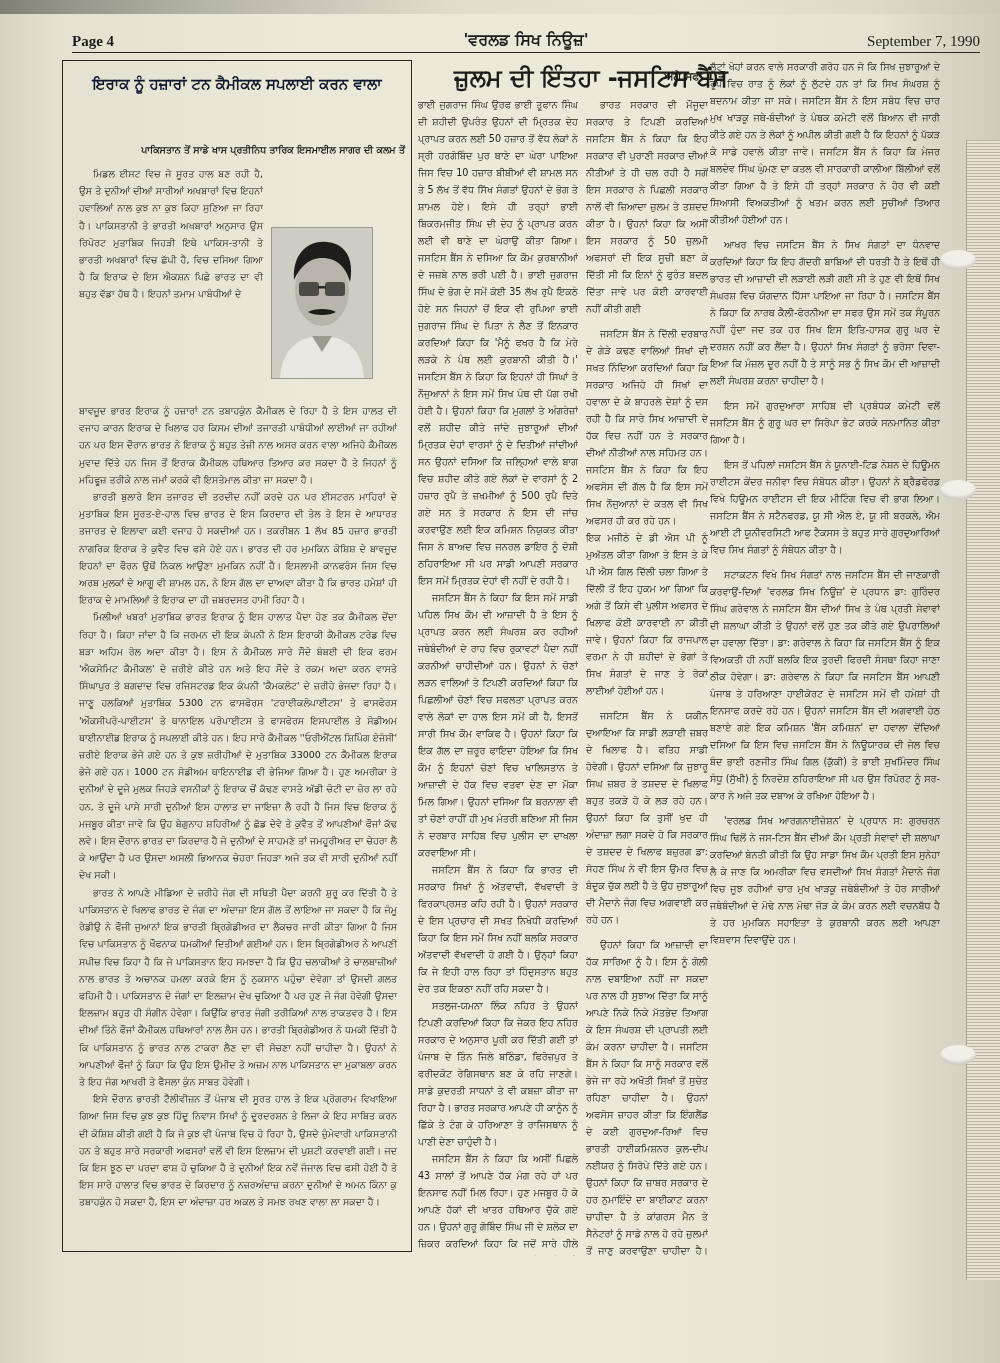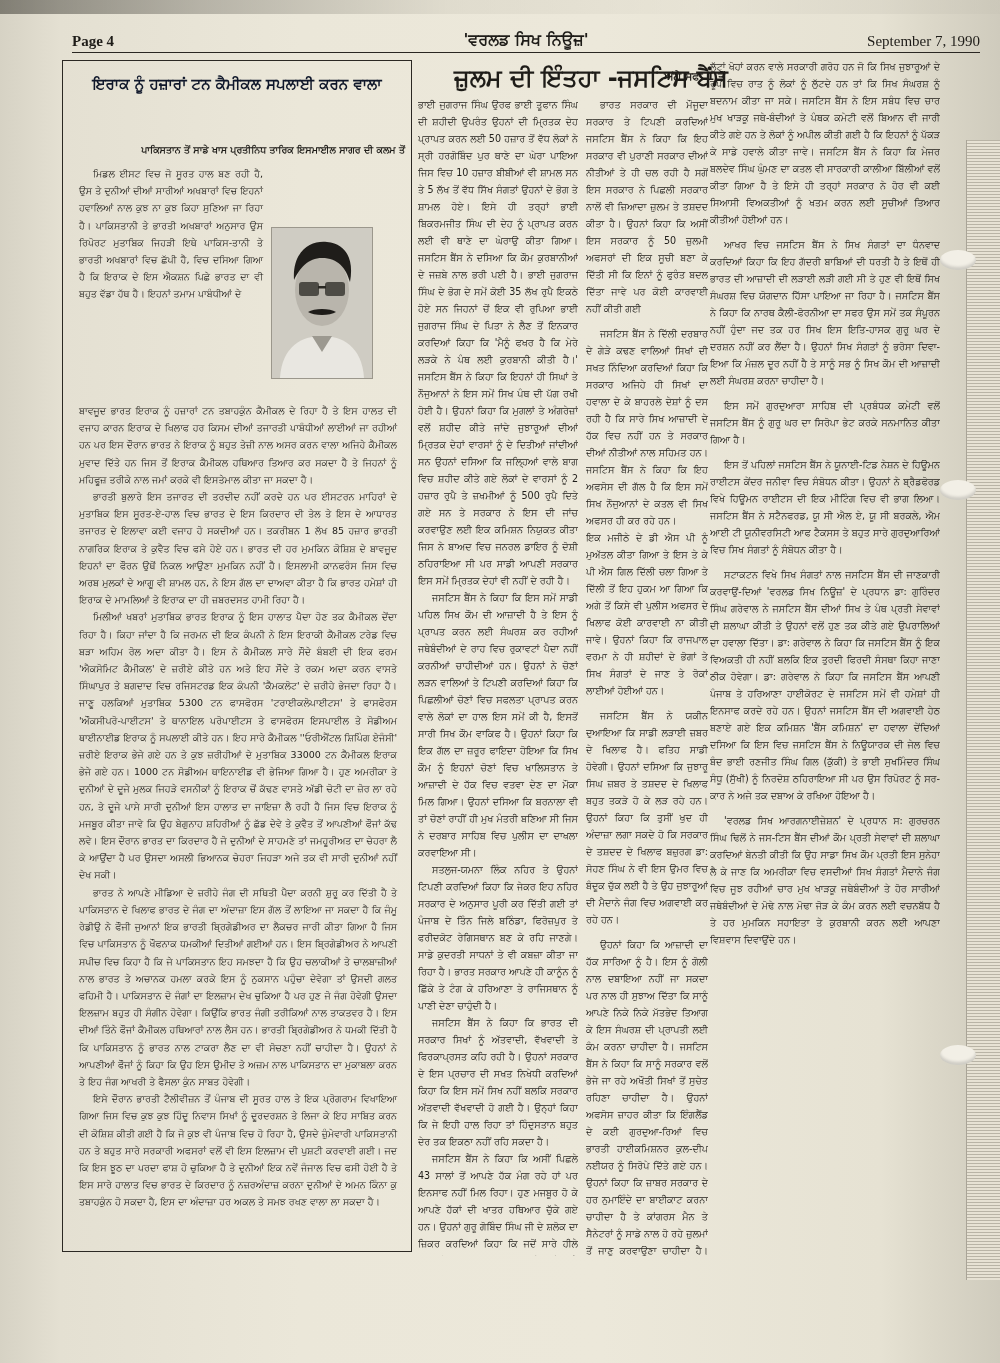--- a/index.html
+++ b/index.html
@@ -81,22 +81,22 @@
     <p>ਇਸੇ ਦੌਰਾਨ ਭਾਰਤੀ ਟੈਲੀਵੀਜ਼ਨ ਤੋਂ ਪੰਜਾਬ ਦੀ ਸੂਰਤ ਹਾਲ ਤੇ ਇਕ ਪ੍ਰੋਗਰਾਮ ਵਿਖਾਇਆ ਗਿਆ ਜਿਸ ਵਿਚ ਕੁਝ ਕੁਝ ਹਿੰਦੂ ਨਿਵਾਸ ਸਿਖਾਂ ਨੂੰ ਦੂਰਦਰਸ਼ਨ ਤੇ ਲਿਜਾ ਕੇ ਇਹ ਸਾਬਿਤ ਕਰਨ ਦੀ ਕੋਸ਼ਿਸ਼ ਕੀਤੀ ਗਈ ਹੈ ਕਿ ਜੋ ਕੁਝ ਵੀ ਪੰਜਾਬ ਵਿਚ ਹੋ ਰਿਹਾ ਹੈ, ਉਸਦੇ ਜ਼ੁੰਮੇਵਾਰੀ ਪਾਕਿਸਤਾਨੀ ਹਨ ਤੇ ਬਹੁਤ ਸਾਰੇ ਸਰਕਾਰੀ ਅਫਸਰਾਂ ਵਲੋਂ ਵੀ ਇਸ ਇਲਜ਼ਾਮ ਦੀ ਪੁਸ਼ਟੀ ਕਰਵਾਈ ਗਈ। ਜਦ ਕਿ ਇਸ ਝੂਠ ਦਾ ਪਰਦਾ ਫਾਸ਼ ਹੋ ਚੁਕਿਆ ਹੈ ਤੇ ਦੁਨੀਆਂ ਇਕ ਨਵੇਂ ਜੰਜਾਲ ਵਿਚ ਫਸੀ ਹੋਈ ਹੈ ਤੇ ਇਸ ਸਾਰੇ ਹਾਲਾਤ ਵਿਚ ਭਾਰਤ ਦੇ ਕਿਰਦਾਰ ਨੂੰ ਨਜ਼ਰਅੰਦਾਜ਼ ਕਰਨਾ ਦੁਨੀਆਂ ਦੇ ਅਮਨ ਕਿੰਨਾ ਕੁ ਤਬਾਹਕੁੰਨ ਹੋ ਸਕਦਾ ਹੈ, ਇਸ ਦਾ ਅੰਦਾਜ਼ਾ ਹਰ ਅਕਲ ਤੇ ਸਮਝ ਰਖਣ ਵਾਲਾ ਲਾ ਸਕਦਾ ਹੈ।</p>
   </div>
 </div>
 
 <div class="mid-title">ਜ਼ੁਲਮ ਦੀ ਇੰਤਹਾ -ਜਸਟਿਸ ਬੈਂਸ</div>
 <div class="mid-cont">ਅਗੇ ਸਫਾ 1 ਤੋਂ</div>
 
 <div class="col col2">
   <p style="text-indent:0">ਭਾਈ ਜੁਗਰਾਜ ਸਿੰਘ ਉਰਫ ਭਾਈ ਤੂਫਾਨ ਸਿੰਘ ਦੀ ਸ਼ਹੀਦੀ ਉਪਰੰਤ ਉਹਨਾਂ ਦੀ ਮ੍ਰਿਤਕ ਦੇਹ ਪ੍ਰਾਪਤ ਕਰਨ ਲਈ 50 ਹਜ਼ਾਰ ਤੋਂ ਵੱਧ ਲੋਕਾਂ ਨੇ ਸ੍ਰੀ ਹਰਗੋਬਿੰਦ ਪੁਰ ਥਾਣੇ ਦਾ ਘੇਰਾ ਪਾਇਆ ਜਿਸ ਵਿਚ 10 ਹਜ਼ਾਰ ਬੀਬੀਆਂ ਵੀ ਸ਼ਾਮਲ ਸਨ ਤੇ 5 ਲੱਖ ਤੋਂ ਵੱਧ ਸਿੱਖ ਸੰਗਤਾਂ ਉਹਨਾਂ ਦੇ ਭੋਗ ਤੇ ਸ਼ਾਮਲ ਹੋਏ। ਇਸੇ ਹੀ ਤਰ੍ਹਾਂ ਭਾਈ ਬਿਕਰਮਜੀਤ ਸਿੰਘ ਦੀ ਦੇਹ ਨੂੰ ਪ੍ਰਾਪਤ ਕਰਨ ਲਈ ਵੀ ਥਾਣੇ ਦਾ ਘੇਰਾਉ ਕੀਤਾ ਗਿਆ। ਜਸਟਿਸ ਬੈਂਸ ਨੇ ਦਸਿਆ ਕਿ ਕੌਮ ਕੁਰਬਾਨੀਆਂ ਦੇ ਜਜ਼ਬੇ ਨਾਲ ਭਰੀ ਪਈ ਹੈ। ਭਾਈ ਜੁਗਰਾਜ ਸਿੰਘ ਦੇ ਭੋਗ ਦੇ ਸਮੇਂ ਕੋਈ 35 ਲੱਖ ਰੁਪੈ ਇਕਠੇ ਹੋਏ ਸਨ ਜਿਹਨਾਂ ਚੋਂ ਇਕ ਵੀ ਰੁਪਿਆ ਭਾਈ ਜੁਗਰਾਜ ਸਿੰਘ ਦੇ ਪਿਤਾ ਨੇ ਲੈਣ ਤੋਂ ਇਨਕਾਰ ਕਰਦਿਆਂ ਕਿਹਾ ਕਿ 'ਮੈਨੂੰ ਫਖਰ ਹੈ ਕਿ ਮੇਰੇ ਲੜਕੇ ਨੇ ਪੰਥ ਲਈ ਕੁਰਬਾਨੀ ਕੀਤੀ ਹੈ।' ਜਸਟਿਸ ਬੈਂਸ ਨੇ ਕਿਹਾ ਕਿ ਇਹਨਾਂ ਹੀ ਸਿਘਾਂ ਤੇ ਨੌਜੁਆਨਾਂ ਨੇ ਇਸ ਸਮੇਂ ਸਿਖ ਪੰਥ ਦੀ ਪੱਗ ਰਖੀ ਹੋਈ ਹੈ। ਉਹਨਾਂ ਕਿਹਾ ਕਿ ਮੁਗਲਾਂ ਤੇ ਅੰਗਰੇਜ਼ਾਂ ਵਲੋਂ ਸ਼ਹੀਦ ਕੀਤੇ ਜਾਂਦੇ ਜੁਝਾਰੂਆਂ ਦੀਆਂ ਮ੍ਰਿਤਕ ਦੇਹਾਂ ਵਾਰਸਾਂ ਨੂੰ ਦੇ ਦਿਤੀਆਂ ਜਾਂਦੀਆਂ ਸਨ ਉਹਨਾਂ ਦਸਿਆ ਕਿ ਜਲ੍ਹਿਆਂ ਵਾਲੇ ਬਾਗ ਵਿਚ ਸ਼ਹੀਦ ਕੀਤੇ ਗਏ ਲੋਕਾਂ ਦੇ ਵਾਰਸਾਂ ਨੂੰ 2 ਹਜ਼ਾਰ ਰੁਪੈ ਤੇ ਜ਼ਖਮੀਆਂ ਨੂੰ 500 ਰੁਪੈ ਦਿਤੇ ਗਏ ਸਨ ਤੇ ਸਰਕਾਰ ਨੇ ਇਸ ਦੀ ਜਾਂਚ ਕਰਵਾਉਣ ਲਈ ਇਕ ਕਮਿਸ਼ਨ ਨਿਯੁਕਤ ਕੀਤਾ ਜਿਸ ਨੇ ਬਾਅਦ ਵਿਚ ਜਨਰਲ ਡਾਇਰ ਨੂੰ ਦੋਸ਼ੀ ਠਹਿਰਾਇਆ ਸੀ ਪਰ ਸਾਡੀ ਆਪਣੀ ਸਰਕਾਰ ਇਸ ਸਮੇਂ ਮ੍ਰਿਤਕ ਦੇਹਾਂ ਵੀ ਨਹੀਂ ਦੇ ਰਹੀ ਹੈ।</p>
   <p>ਜਸਟਿਸ ਬੈਂਸ ਨੇ ਕਿਹਾ ਕਿ ਇਸ ਸਮੇਂ ਸਾਡੀ ਪਹਿਲ ਸਿਖ ਕੌਮ ਦੀ ਆਜ਼ਾਦੀ ਹੈ ਤੇ ਇਸ ਨੂੰ ਪ੍ਰਾਪਤ ਕਰਨ ਲਈ ਸੰਘਰਸ਼ ਕਰ ਰਹੀਆਂ ਜਥੇਬੰਦੀਆਂ ਦੇ ਰਾਹ ਵਿਚ ਰੁਕਾਵਟਾਂ ਪੈਦਾ ਨਹੀਂ ਕਰਨੀਆਂ ਚਾਹੀਦੀਆਂ ਹਨ। ਉਹਨਾਂ ਨੇ ਚੋਣਾਂ ਲੜਨ ਵਾਲਿਆਂ ਤੇ ਟਿਪਣੀ ਕਰਦਿਆਂ ਕਿਹਾ ਕਿ ਪਿਛਲੀਆਂ ਚੋਣਾਂ ਵਿਚ ਸਫਲਤਾ ਪ੍ਰਾਪਤ ਕਰਨ ਵਾਲੇ ਲੋਕਾਂ ਦਾ ਹਾਲ ਇਸ ਸਮੇਂ ਕੀ ਹੈ, ਇਸਤੋਂ ਸਾਰੀ ਸਿਖ ਕੌਮ ਵਾਕਿਫ ਹੈ। ਉਹਨਾਂ ਕਿਹਾ ਕਿ ਇਕ ਗੱਲ ਦਾ ਜ਼ਰੂਰ ਫਾਇਦਾ ਹੋਇਆ ਕਿ ਸਿਖ ਕੌਮ ਨੂੰ ਇਹਨਾਂ ਚੋਣਾਂ ਵਿਚ ਖਾਲਿਸਤਾਨ ਤੇ ਆਜ਼ਾਦੀ ਦੇ ਹੱਕ ਵਿਚ ਵਤਵਾ ਦੇਣ ਦਾ ਮੌਕਾ ਮਿਲ ਗਿਆ। ਉਹਨਾਂ ਦਸਿਆ ਕਿ ਬਰਨਾਲਾ ਵੀ ਤਾਂ ਚੋਣਾਂ ਰਾਹੀਂ ਹੀ ਮੁਖ ਮੰਤਰੀ ਬਣਿਆ ਸੀ ਜਿਸ ਨੇ ਦਰਬਾਰ ਸਾਹਿਬ ਵਿਚ ਪੁਲੀਸ ਦਾ ਦਾਖਲਾ ਕਰਵਾਇਆ ਸੀ।</p>
+  <p>ਜਸਟਿਸ ਬੈਂਸ ਨੇ ਕਿਹਾ ਕਿ ਭਾਰਤ ਦੀ ਸਰਕਾਰ ਸਿਖਾਂ ਨੂੰ ਅੱਤਵਾਦੀ, ਵੱਖਵਾਦੀ ਤੇ ਫਿਰਕਾਪ੍ਰਸਤ ਕਹਿ ਰਹੀ ਹੈ। ਉਹਨਾਂ ਸਰਕਾਰ ਦੇ ਇਸ ਪ੍ਰਚਾਰ ਦੀ ਸਖਤ ਨਿਖੇਧੀ ਕਰਦਿਆਂ ਕਿਹਾ ਕਿ ਇਸ ਸਮੇਂ ਸਿਖ ਨਹੀਂ ਬਲਕਿ ਸਰਕਾਰ ਅੱਤਵਾਦੀ ਵੱਖਵਾਦੀ ਹੋ ਗਈ ਹੈ। ਉਨ੍ਹਾਂ ਕਿਹਾ ਕਿ ਜੇ ਇਹੀ ਹਾਲ ਰਿਹਾ ਤਾਂ ਹਿੰਦੁਸਤਾਨ ਬਹੁਤ ਦੇਰ ਤਕ ਇਕਠਾ ਨਹੀਂ ਰਹਿ ਸਕਦਾ ਹੈ।</p>
   <p>ਸਤਲੁਜ-ਯਮਨਾ ਲਿੰਕ ਨਹਿਰ ਤੇ ਉਹਨਾਂ ਟਿਪਣੀ ਕਰਦਿਆਂ ਕਿਹਾ ਕਿ ਜੇਕਰ ਇਹ ਨਹਿਰ ਸਰਕਾਰ ਦੇ ਅਨੁਸਾਰ ਪੂਰੀ ਕਰ ਦਿੱਤੀ ਗਈ ਤਾਂ ਪੰਜਾਬ ਦੇ ਤਿੰਨ ਜਿਲੇ ਬਠਿੰਡਾ, ਫਿਰੋਜ਼ਪੁਰ ਤੇ ਫਰੀਦਕੋਟ ਰੇਗਿਸਥਾਨ ਬਣ ਕੇ ਰਹਿ ਜਾਣਗੇ। ਸਾਡੇ ਕੁਦਰਤੀ ਸਾਧਨਾਂ ਤੇ ਵੀ ਕਬਜ਼ਾ ਕੀਤਾ ਜਾ ਰਿਹਾ ਹੈ। ਭਾਰਤ ਸਰਕਾਰ ਆਪਣੇ ਹੀ ਕਾਨੂੰਨ ਨੂੰ ਛਿੱਕੇ ਤੇ ਟੰਗ ਕੇ ਹਰਿਆਣਾ ਤੇ ਰਾਜਿਸਥਾਨ ਨੂੰ ਪਾਣੀ ਦੇਣਾ ਚਾਹੁੰਦੀ ਹੈ।</p>
-  <p>ਜਸਟਿਸ ਬੈਂਸ ਨੇ ਕਿਹਾ ਕਿ ਭਾਰਤ ਦੀ ਸਰਕਾਰ ਸਿਖਾਂ ਨੂੰ ਅੱਤਵਾਦੀ, ਵੱਖਵਾਦੀ ਤੇ ਫਿਰਕਾਪ੍ਰਸਤ ਕਹਿ ਰਹੀ ਹੈ। ਉਹਨਾਂ ਸਰਕਾਰ ਦੇ ਇਸ ਪ੍ਰਚਾਰ ਦੀ ਸਖਤ ਨਿਖੇਧੀ ਕਰਦਿਆਂ ਕਿਹਾ ਕਿ ਇਸ ਸਮੇਂ ਸਿਖ ਨਹੀਂ ਬਲਕਿ ਸਰਕਾਰ ਅੱਤਵਾਦੀ ਵੱਖਵਾਦੀ ਹੋ ਗਈ ਹੈ। ਉਨ੍ਹਾਂ ਕਿਹਾ ਕਿ ਜੇ ਇਹੀ ਹਾਲ ਰਿਹਾ ਤਾਂ ਹਿੰਦੁਸਤਾਨ ਬਹੁਤ ਦੇਰ ਤਕ ਇਕਠਾ ਨਹੀਂ ਰਹਿ ਸਕਦਾ ਹੈ।</p>
   <p>ਜਸਟਿਸ ਬੈਂਸ ਨੇ ਕਿਹਾ ਕਿ ਅਸੀਂ ਪਿਛਲੇ 43 ਸਾਲਾਂ ਤੋਂ ਆਪਣੇ ਹੱਕ ਮੰਗ ਰਹੇ ਹਾਂ ਪਰ ਇਨਸਾਫ ਨਹੀਂ ਮਿਲ ਰਿਹਾ। ਹੁਣ ਮਜਬੂਰ ਹੋ ਕੇ ਆਪਣੇ ਹੱਕਾਂ ਦੀ ਖਾਤਰ ਹਥਿਆਰ ਚੁੱਕੇ ਗਏ ਹਨ। ਉਹਨਾਂ ਗੁਰੂ ਗੋਬਿੰਦ ਸਿੰਘ ਜੀ ਦੇ ਸ਼ਲੋਕ ਦਾ ਜ਼ਿਕਰ ਕਰਦਿਆਂ ਕਿਹਾ ਕਿ ਜਦੋਂ ਸਾਰੇ ਹੀਲੇ ਖਤਮ ਹੋ ਜਾਣ ਤਾਂ ਤਲਵਾਰ ਚੁਕਣੀ ਜਾਇਜ਼ ਤੇ ਪੁੰਨ ਹੈ। ਸਾਡੇ ਨੌਜੁਆਨ ਆਪਣੇ ਹੱਕਾਂ ਦੀ ਖਾਤਰ ਲੜ ਰਹੇ ਹਨ। ਫਿਰ ਵੀ ਅਤਿਆਚਾਰ ਤੇ ਤਸ਼ਦਦ ਦਾ ਦੌਰ ਜਾਰੀ</p>
 </div>
 
 <div class="col col3">
   <p>ਭਾਰਤ ਸਰਕਾਰ ਦੀ ਮੌਜੂਦਾ ਸਰਕਾਰ ਤੇ ਟਿਪਣੀ ਕਰਦਿਆਂ ਜਸਟਿਸ ਬੈਂਸ ਨੇ ਕਿਹਾ ਕਿ ਇਹ ਸਰਕਾਰ ਵੀ ਪੁਰਾਣੀ ਸਰਕਾਰ ਦੀਆਂ ਨੀਤੀਆਂ ਤੇ ਹੀ ਚਲ ਰਹੀ ਹੈ ਸਗੋਂ ਇਸ ਸਰਕਾਰ ਨੇ ਪਿਛਲੀ ਸਰਕਾਰ ਨਾਲੋਂ ਵੀ ਜ਼ਿਆਦਾ ਜ਼ੁਲਮ ਤੇ ਤਸ਼ਦਦ ਕੀਤਾ ਹੈ। ਉਹਨਾਂ ਕਿਹਾ ਕਿ ਅਸੀਂ ਇਸ ਸਰਕਾਰ ਨੂੰ 50 ਜ਼ੁਲਮੀ ਅਫਸਰਾਂ ਦੀ ਇਕ ਸੂਚੀ ਬਣਾ ਕੇ ਦਿੱਤੀ ਸੀ ਕਿ ਇਨਾਂ ਨੂੰ ਫੁਰੰਤ ਬਦਲ ਦਿੱਤਾ ਜਾਵੇ ਪਰ ਕੋਈ ਕਾਰਵਾਈ ਨਹੀਂ ਕੀਤੀ ਗਈ</p>
   <div class="gap"></div>
   <p>ਜਸਟਿਸ ਬੈਂਸ ਨੇ ਦਿੱਲੀ ਦਰਬਾਰ ਦੇ ਗੇੜੇ ਕਢਣ ਵਾਲਿਆਂ ਸਿਖਾਂ ਦੀ ਸਖਤ ਨਿੰਦਿਆ ਕਰਦਿਆਂ ਕਿਹਾ ਕਿ ਸਰਕਾਰ ਅਜਿਹੇ ਹੀ ਸਿਖਾਂ ਦਾ ਹਵਾਲਾ ਦੇ ਕੇ ਬਾਹਰਲੇ ਦੇਸ਼ਾਂ ਨੂੰ ਦਸ ਰਹੀ ਹੈ ਕਿ ਸਾਰੇ ਸਿਖ ਆਜ਼ਾਦੀ ਦੇ ਹੱਕ ਵਿਚ ਨਹੀਂ ਹਨ ਤੇ ਸਰਕਾਰ ਦੀਆਂ ਨੀਤੀਆਂ ਨਾਲ ਸਹਿਮਤ ਹਨ। ਜਸਟਿਸ ਬੈਂਸ ਨੇ ਕਿਹਾ ਕਿ ਇਹ ਅਫਸੋਸ ਦੀ ਗੱਲ ਹੈ ਕਿ ਇਸ ਸਮੇਂ ਸਿਖ ਨੌਜੁਆਨਾਂ ਦੇ ਕਤਲ ਵੀ ਸਿਖ ਅਫਸਰ ਹੀ ਕਰ ਰਹੇ ਹਨ।</p>
   <p style="text-indent:0">ਇਕ ਮਜੀਠੇ ਦੇ ਡੀ ਐਸ ਪੀ ਨੂੰ ਮੁਅੱਤਲ ਕੀਤਾ ਗਿਆ ਤੇ ਇਸ ਤੇ ਕੇ ਪੀ ਐਸ ਗਿਲ ਦਿੱਲੀ ਚਲਾ ਗਿਆ ਤੇ ਦਿੱਲੀ ਤੋਂ ਇਹ ਹੁਕਮ ਆ ਗਿਆ ਕਿ ਅਗੇ ਤੋਂ ਕਿਸੇ ਵੀ ਪੁਲੀਸ ਅਫਸਰ ਦੇ ਖਿਲਾਫ ਕੋਈ ਕਾਰਵਾਈ ਨਾ ਕੀਤੀ ਜਾਵੇ। ਉਹਨਾਂ ਕਿਹਾ ਕਿ ਰਾਜਪਾਲ ਵਰਮਾ ਨੇ ਹੀ ਸ਼ਹੀਦਾਂ ਦੇ ਭੋਗਾਂ ਤੇ ਸਿਖ ਸੰਗਤਾਂ ਦੇ ਜਾਣ ਤੇ ਰੋਕਾਂ ਲਾਈਆਂ ਹੋਈਆਂ ਹਨ।</p>
   <div class="gap"></div>
   <p>ਜਸਟਿਸ ਬੈਂਸ ਨੇ ਯਕੀਨ ਦੁਆਇਆ ਕਿ ਸਾਡੀ ਲੜਾਈ ਜ਼ਬਰ ਦੇ ਖਿਲਾਫ ਹੈ। ਫਤਿਹ ਸਾਡੀ ਹੋਵੇਗੀ। ਉਹਨਾਂ ਦਸਿਆ ਕਿ ਜੁਝਾਰੂ ਸਿਘ ਜ਼ਬਰ ਤੇ ਤਸ਼ਦਦ ਦੇ ਖਿਲਾਫ ਬਹੁਤ ਤਕੜੇ ਹੋ ਕੇ ਲੜ ਰਹੇ ਹਨ। ਉਹਨਾਂ ਕਿਹਾ ਕਿ ਤੁਸੀਂ ਖੁਦ ਹੀ ਅੰਦਾਜ਼ਾ ਲਗਾ ਸਕਦੇ ਹੋ ਕਿ ਸਰਕਾਰ ਦੇ ਤਸ਼ਦਦ ਦੇ ਖਿਲਾਫ ਬਜ਼ੁਰਗ ਡਾ: ਸੋਹਣ ਸਿੰਘ ਨੇ ਵੀ ਇਸ ਉਮਰ ਵਿਚ ਬੰਦੂਕ ਚੁੱਕ ਲਈ ਹੈ ਤੇ ਉਹ ਜੁਝਾਰੂਆਂ ਦੀ ਮੈਦਾਨੇ ਜੰਗ ਵਿਚ ਅਗਵਾਈ ਕਰ ਰਹੇ ਹਨ।</p>

